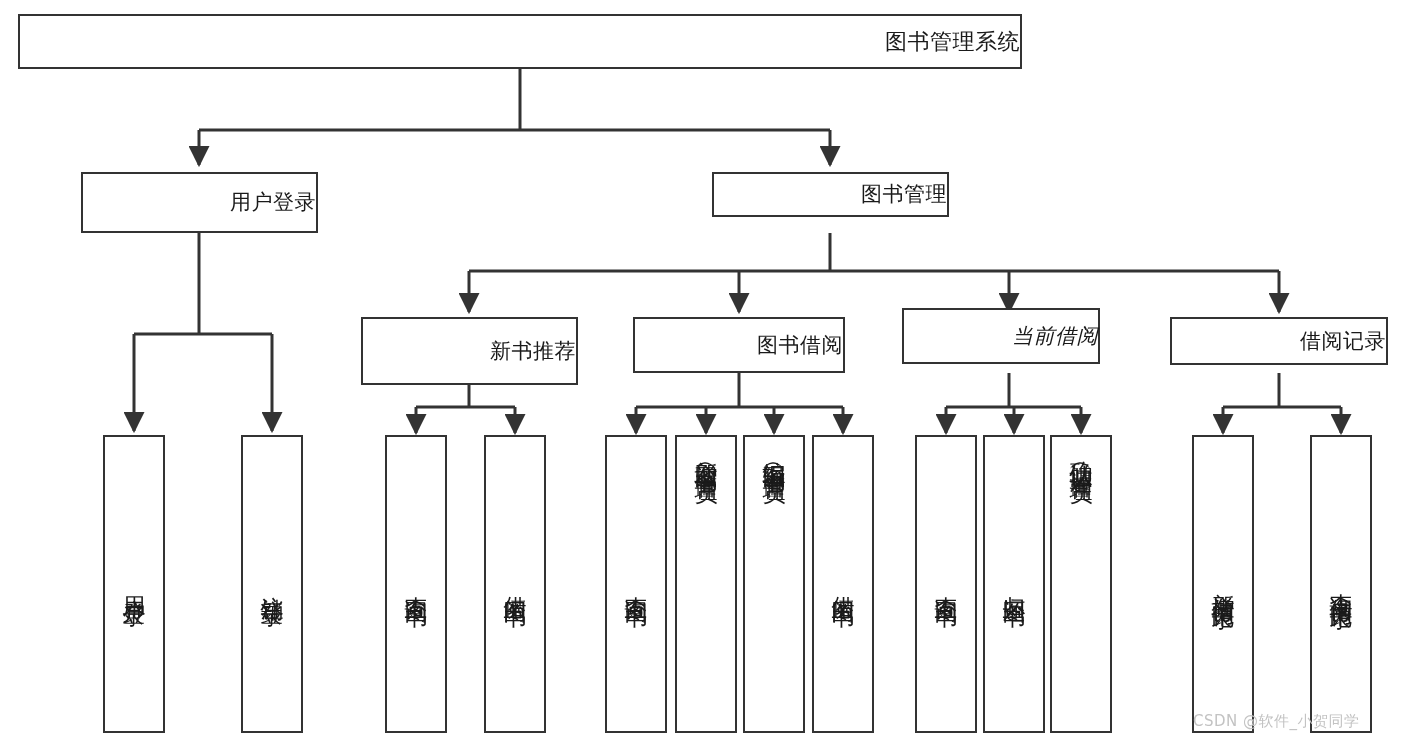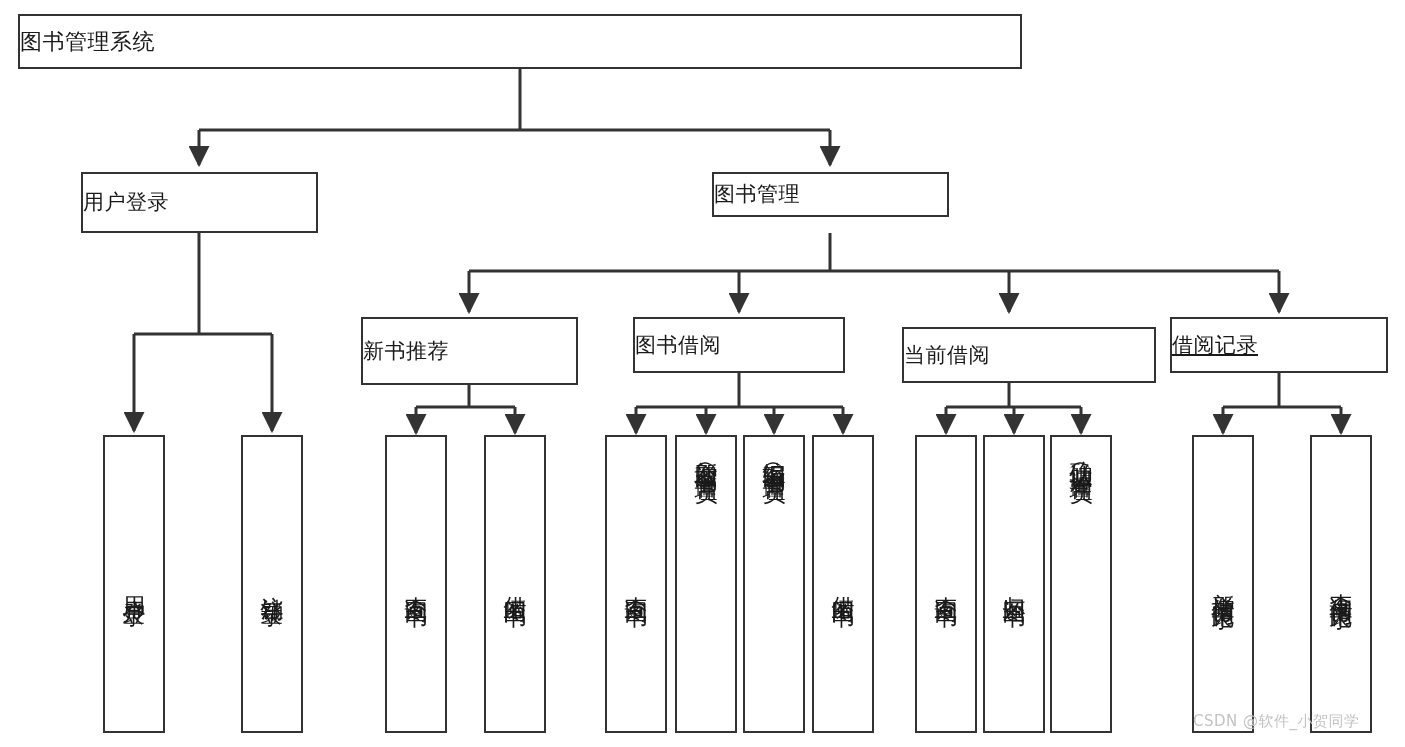--- a/index.html
+++ b/index.html
@@ -26,21 +26,21 @@
     height: 747px;
     pointer-events: none;
   }
   .node {
     position: absolute;
     box-sizing: border-box;
     background: #ffffff;
     border: 2px solid #333333;
     display: flex;
     align-items: center;
-    justify-content: flex-start;
+    justify-content: flex-end;
     color: #1a1a1a;
   }
   .node.root {
     border-width: 2px;
   }
   .node-label {
     display: block;
     text-align: center;
     line-height: 1.05;
     white-space: nowrap;
@@ -147,24 +147,24 @@
   <div class="node h" style="left:712px; top:172px; width:237px; height:45px;">
     <span class="node-label">图书管理</span>
   </div>
 
   <div class="node h" style="left:361px; top:317px; width:217px; height:68px;">
     <span class="node-label">新书推荐</span>
   </div>
   <div class="node h" style="left:633px; top:317px; width:212px; height:56px;">
     <span class="node-label">图书借阅</span>
   </div>
-  <div class="node h" style="left:902px; top:327px; width:254px; height:56px;">
+  <div class="node h" style="left:902px; top:308px; width:198px; height:56px;font-style:italic;">
     <span class="node-label">当前借阅</span>
   </div>
-  <div class="node h" style="left:1170px; top:317px; width:218px; height:56px;text-decoration:underline;">
+  <div class="node h" style="left:1170px; top:317px; width:218px; height:48px;">
     <span class="node-label">借阅记录</span>
   </div>
 
   <div class="node v center" style="left:103px; top:435px; width:62px; height:298px;">
     <span class="node-label">用户登录</span>
   </div>
   <div class="node v center" style="left:241px; top:435px; width:62px; height:298px;">
     <span class="node-label">注销登录</span>
   </div>
 

